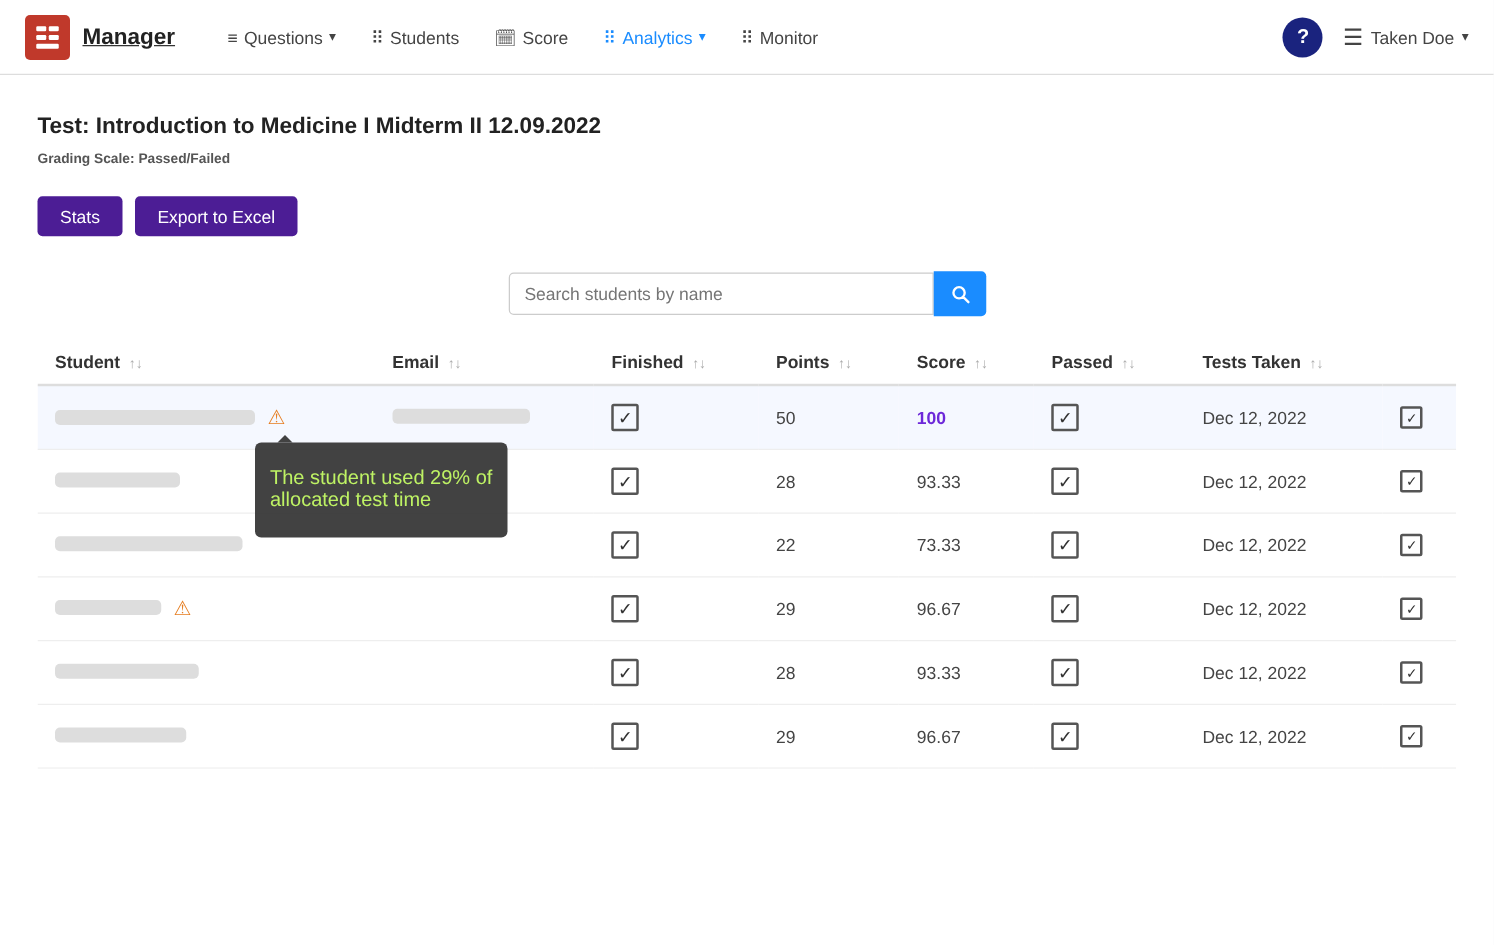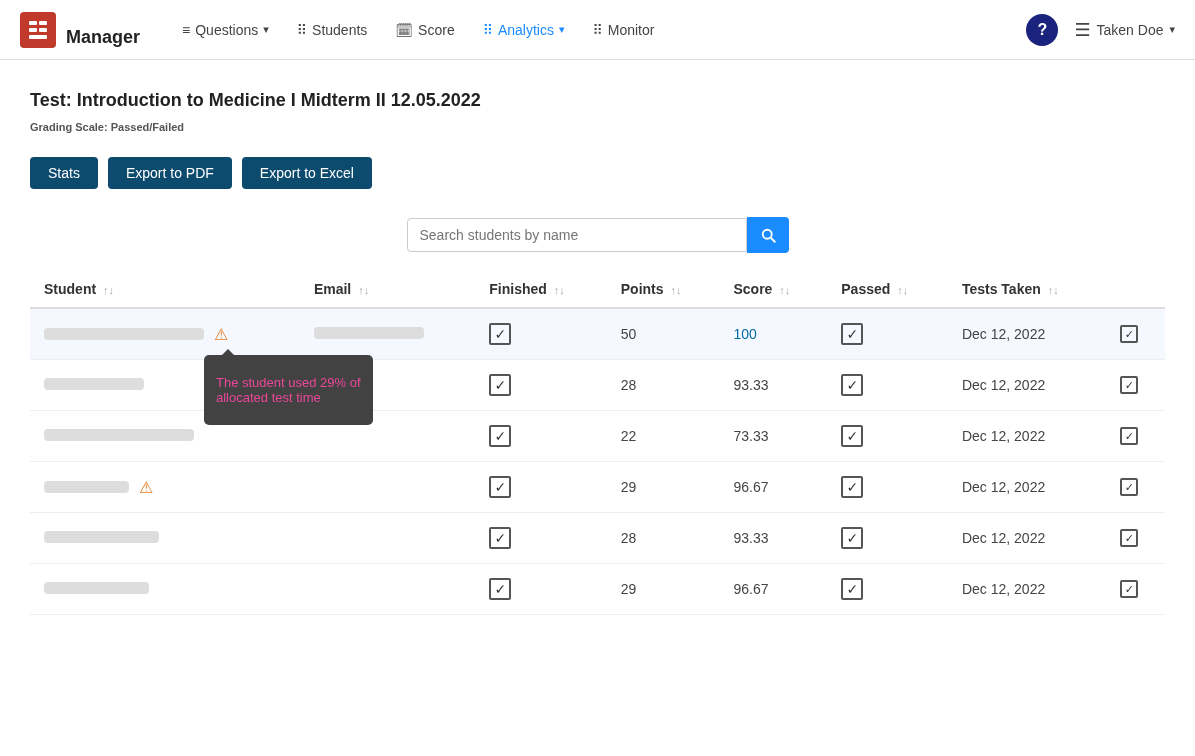--- a/index.html
+++ b/index.html
@@ -11,23 +11,24 @@
       border-bottom: 1px solid #ddd;
       display: flex;
       align-items: center;
       padding: 0 20px;
       height: 60px;
       position: relative;
       z-index: 10;
     }
     .navbar-brand {
       display: flex;
-      align-items: flex-end;
+      align-items: center;
       gap: 10px;
       margin-right: 30px;
+      text-decoration: underline;
     }
     .brand-icon {
       width: 36px;
       height: 36px;
       background: #c0392b;
       border-radius: 4px;
       display: flex;
       align-items: center;
       justify-content: center;
     }
@@ -100,21 +101,21 @@
       gap: 10px;
       margin-bottom: 28px;
     }
     .btn {
       padding: 8px 18px;
       border: none;
       border-radius: 4px;
       cursor: pointer;
       font-size: 14px;
       color: #fff;
-      background: #0c4a6e;
+      background: #4c1d95;
     }
 
     
     .search-bar {
       display: flex;
       justify-content: center;
       margin-bottom: 18px;
     }
     .search-input-wrap {
       display: flex;
@@ -203,33 +204,33 @@
       align-items: center;
       justify-content: center;
       color: #333;
       font-size: 11px;
     }
     .warning-icon {
       color: #e67e22;
       font-size: 16px;
       margin-left: 6px;
     }
-    .score-orange { color: #0369a1; }
+    .score-orange { color: #6d28d9; font-weight: bold; }
 
     
     .tooltip-cell {
       position: relative;
     }
     .tooltip-box {
       position: absolute;
       background: rgba(50,50,50,0.92);
-      color: #ec4899;
+      color: #bef264;
       padding: 20px 12px;
       border-radius: 5px;
-      font-size: 13px;
+      font-size: 16px;
       white-space: nowrap;
       top: 30px;
       left: -10px;
       z-index: 100;
       pointer-events: none;
     }
     .tooltip-box::before {
       content: '';
       position: absolute;
       top: -6px;
@@ -292,29 +293,28 @@
     </div>
     <div class="user-menu">
       <span style="font-size:18px;">☰</span>
       <span>Taken Doe</span>
       <span style="font-size:11px;">▾</span>
     </div>
   </div>
 </nav>
 
 <div class="main">
-  <div class="page-title">Test: Introduction to Medicine I Midterm II 12.05.2022</div>
+  <div class="page-title">Test: Introduction to Medicine I Midterm II 12.09.2022</div>
   <div class="grading-scale">
     <span>Grading Scale:</span>
     <span>Passed/Failed</span>
   </div>
 
   <div class="action-buttons">
     <button class="btn">Stats</button>
-    <button class="btn">Export to PDF</button>
     <button class="btn">Export to Excel</button>
   </div>
 
   <div class="search-bar">
     <div class="search-input-wrap">
       <input type="text" class="search-input" placeholder="Search students by name" style="">
       <button class="search-btn">
         <svg viewBox="0 0 24 24">
           <path d="M21 21l-4.35-4.35M17 11A6 6 0 1 1 5 11a6 6 0 0 1 12 0z" stroke="#fff" stroke-width="2.5" stroke-linecap="round" fill="none"></path>
         </svg>

